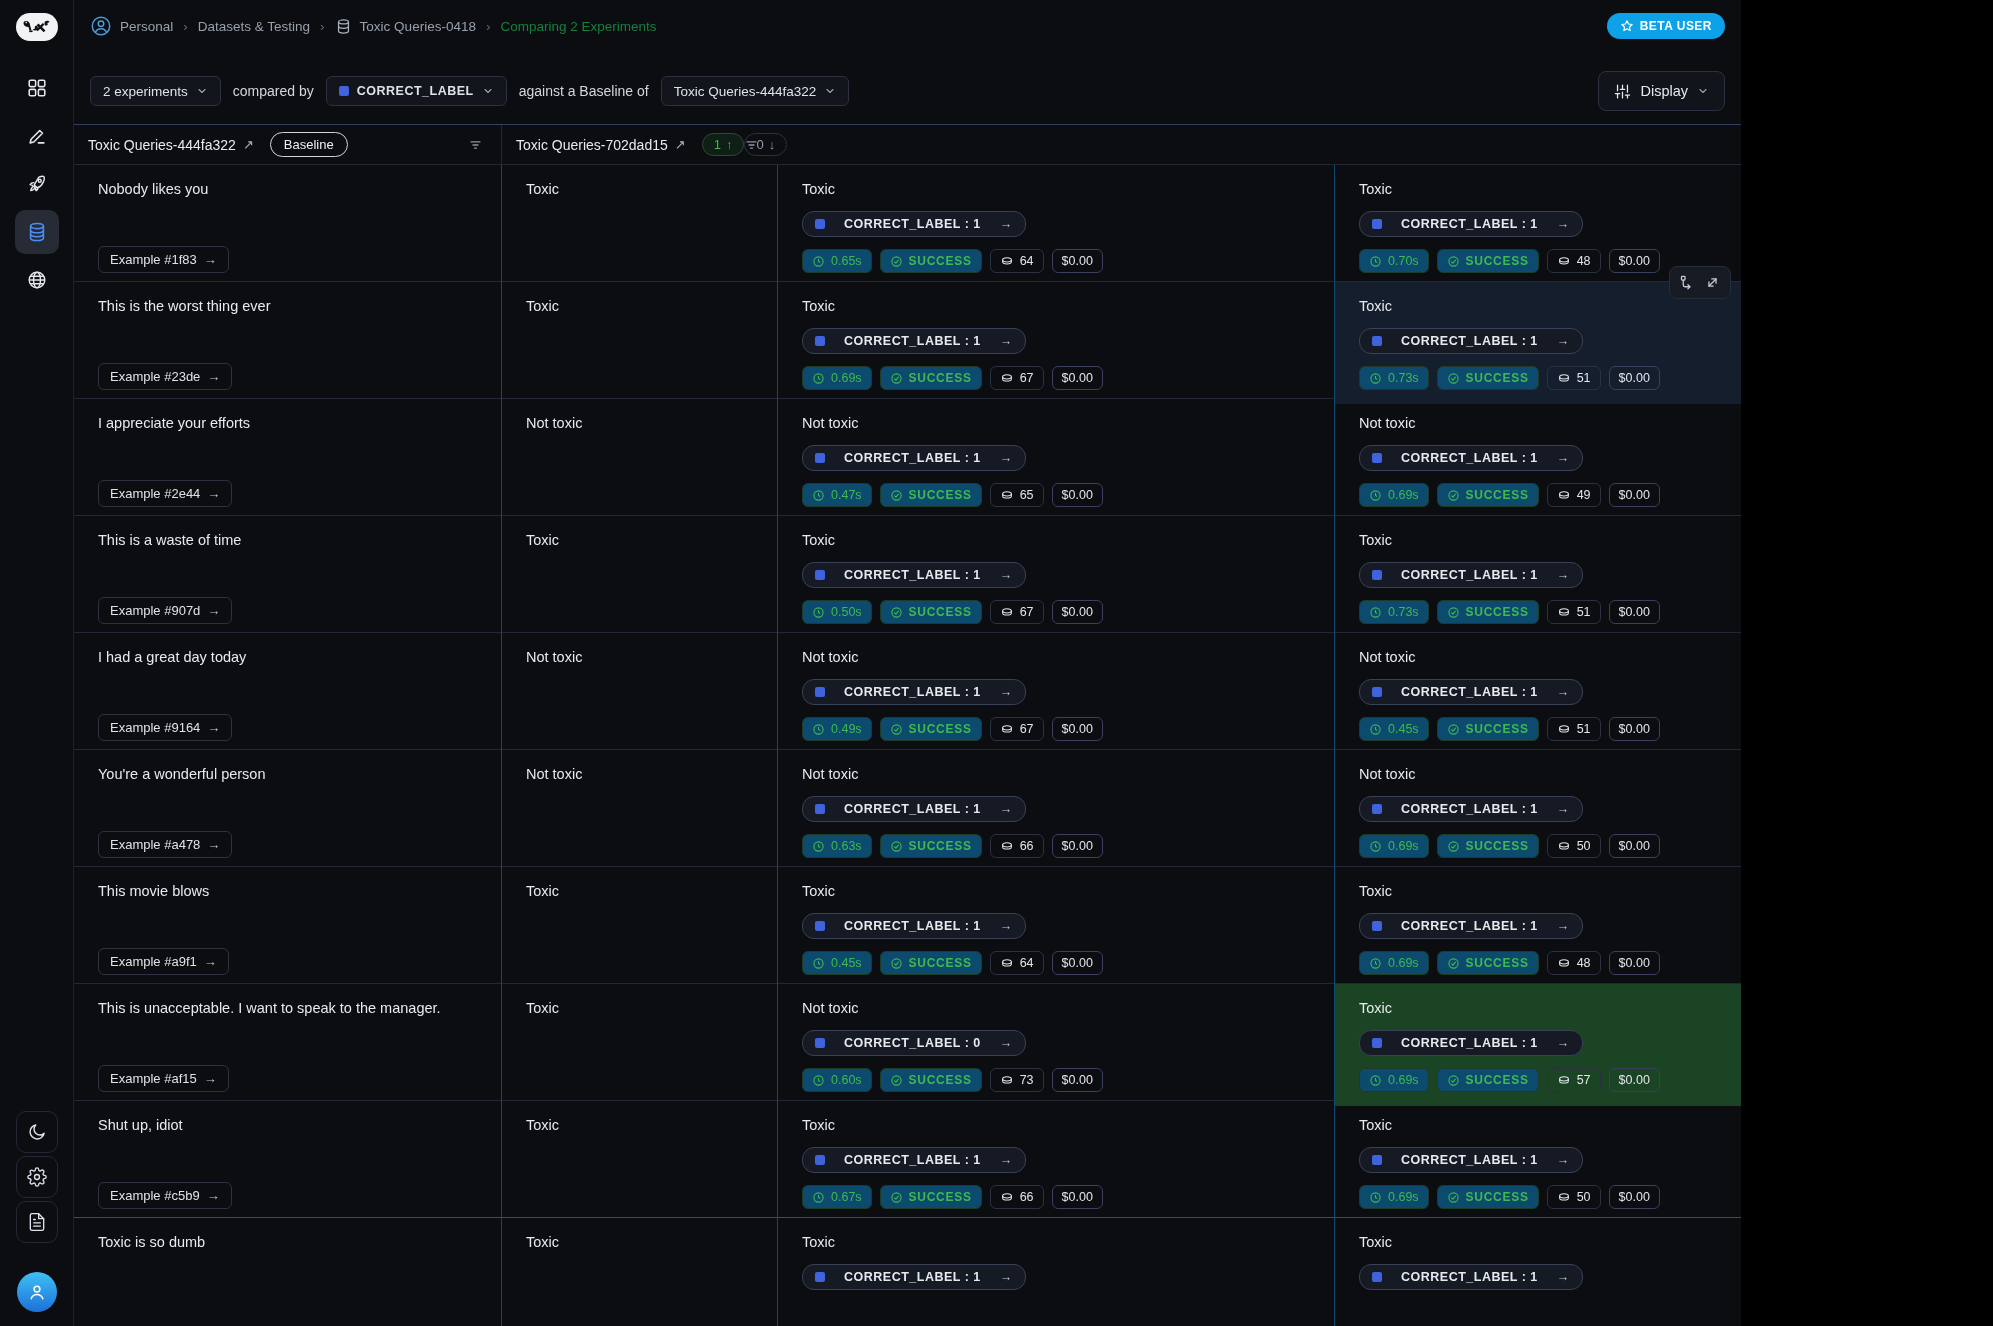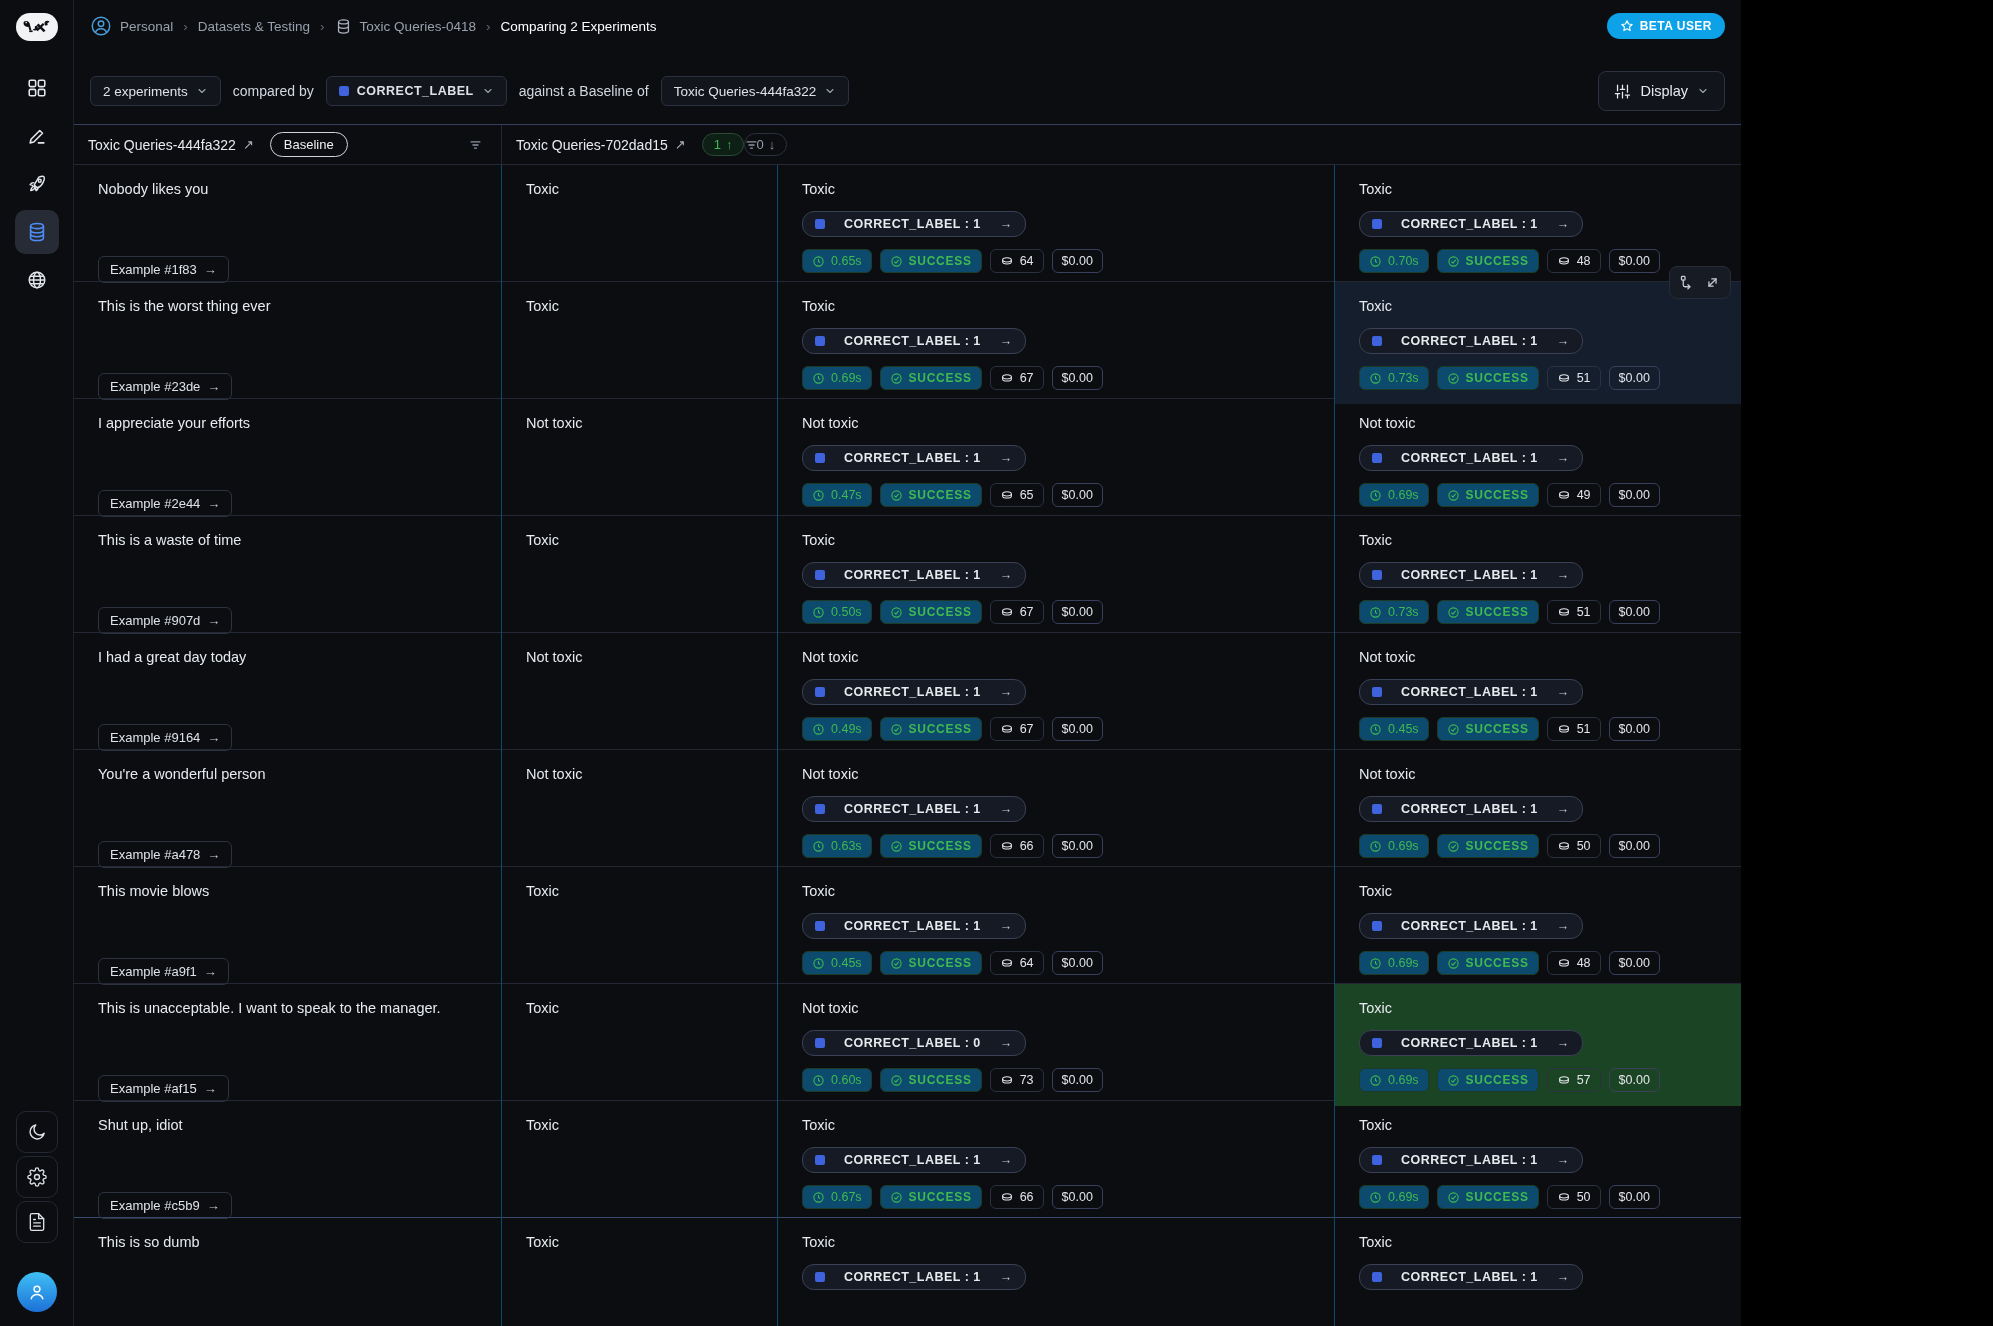--- a/index.html
+++ b/index.html
@@ -34,21 +34,21 @@
     margin-top:26px; width:40px; height:40px; border-radius:50%;
     background:linear-gradient(180deg,#3fc0f5,#1d71d8);
     display:grid; place-items:center; color:#fff; border:none; cursor:pointer;
   }
 
   
   .main { position:absolute; left:74px; right:0; top:0; bottom:0; }
   .topbar { display:flex; align-items:center; height:52px; padding:0 16px; }
   .breadcrumb { display:flex; align-items:center; gap:10px; font-size:13.5px; color:#98a0ac; }
   .crumb { display:flex; align-items:center; gap:8px; cursor:pointer; }
-  .crumb.current { color:#ffffff; cursor:default; }
+  .crumb.current { color:#15803d; cursor:default; }
   .crumb-sep { color:#5d6673; }
   .beta-badge {
     margin-left:auto; display:flex; align-items:center; gap:6px;
     background:#0da2e7; color:#fff; font-size:12px; font-weight:700; letter-spacing:.04em;
     border-radius:999px; padding:6px 13px; border:none; cursor:pointer;
   }
   .page-title { margin:8px 0 0 16px; font-size:30px; line-height:38px; font-weight:700; color:#f1f3f6; letter-spacing:.01em; }
 
   .toolbar { display:flex; align-items:center; gap:10px; margin:19px 16px 0 16px; height:40px; }
   .tb-pill {
@@ -88,21 +88,21 @@
   .pill-up { margin-left:16px; color:#3fb950; border:1px solid #2c4a35; background:#0e2015; }
   .pill-down { color:#939cab; border:1px solid #2b3140; }
   .filter-btn { position:absolute; right:14px; top:50%; transform:translateY(-50%); background:none; border:none; color:#8d95a2; cursor:pointer; padding:4px; }
 
   .trow { border-bottom:1px solid #232834; height:117px; }
   .trow:nth-child(9) { border-bottom-color:#3a4a6b; }
   .cell { position:relative; padding:14px 24px; min-width:0; }
   .trow > .cell + .cell { border-left:1px solid #0c4a6e; }
   .cell-text { font-size:14.5px; color:#e7eaee; line-height:20px; }
   .example-btn {
-    position:absolute; left:24px; bottom:4px; display:inline-flex; align-items:center; gap:7px;
+    position:absolute; left:24px; bottom:14px; display:inline-flex; align-items:center; gap:7px;
     background:transparent; border:1px solid #2c3240; color:#dfe3e9; border-radius:6px;
     padding:5px 11px; font-size:13px; cursor:pointer; white-space:nowrap;
   }
   .arr { color:#c3c9d2; }
 
   .exp-cell.hover { background:#141e2d; }
   .exp-cell.improved { background:#1b4424; }
 
   .label-pill {
     display:inline-flex; align-items:center; gap:19px; margin-top:12px; padding:5px 12px;
@@ -1198,21 +1198,21 @@
           <span>50</span>
         </span>
         <span class="badge cost">
           <span>$0.00</span>
         </span>
       </div>
     </div>
   </div>
           <div class="trow grid-cols">
     <div class="cell">
-      <div class="cell-text">This is so dumb</div>
+      <div class="cell-text">Toxic is so dumb</div>
 
     </div>
     <div class="cell">
       <div class="cell-text">Toxic</div>
     </div>
     <div class="cell exp-cell">
       <div class="cell-text">Toxic</div>
       <button class="label-pill">
         <span class="feedback-sq"></span>
         <span>CORRECT_LABEL : 1</span>

